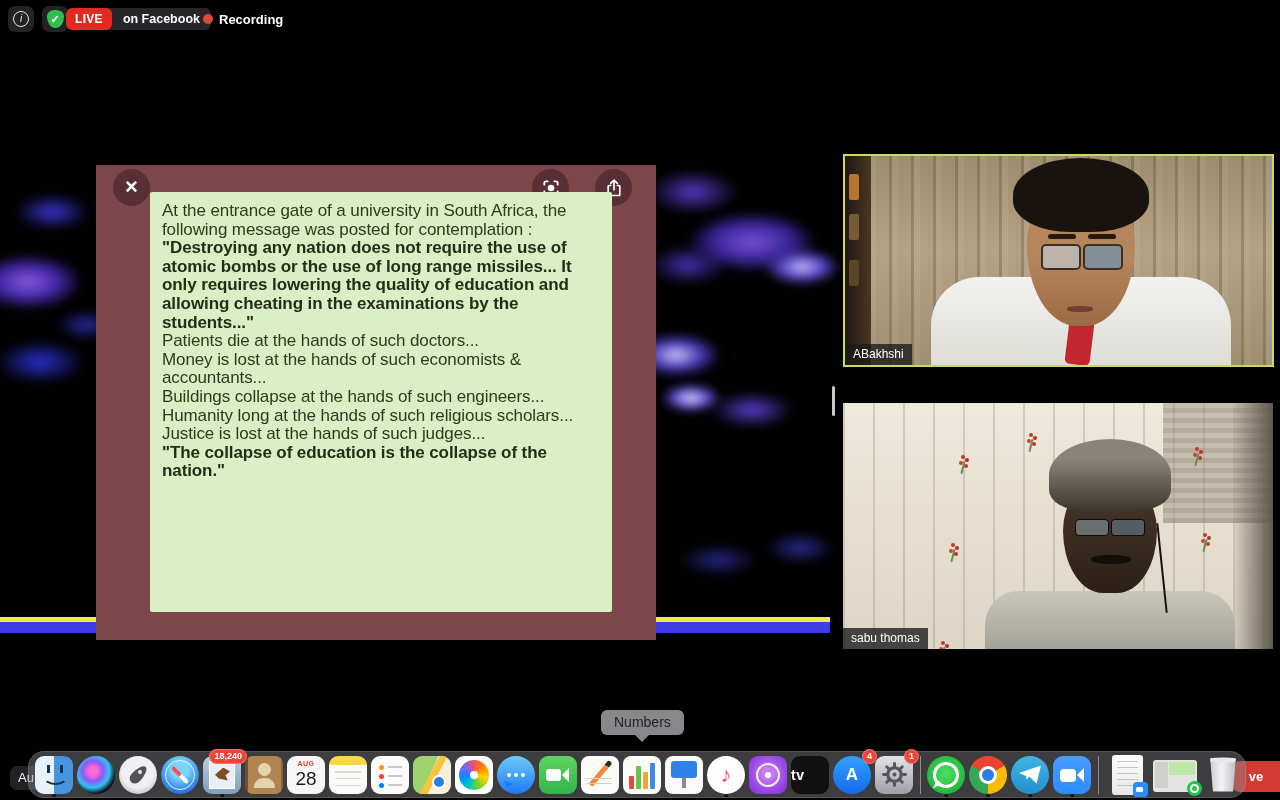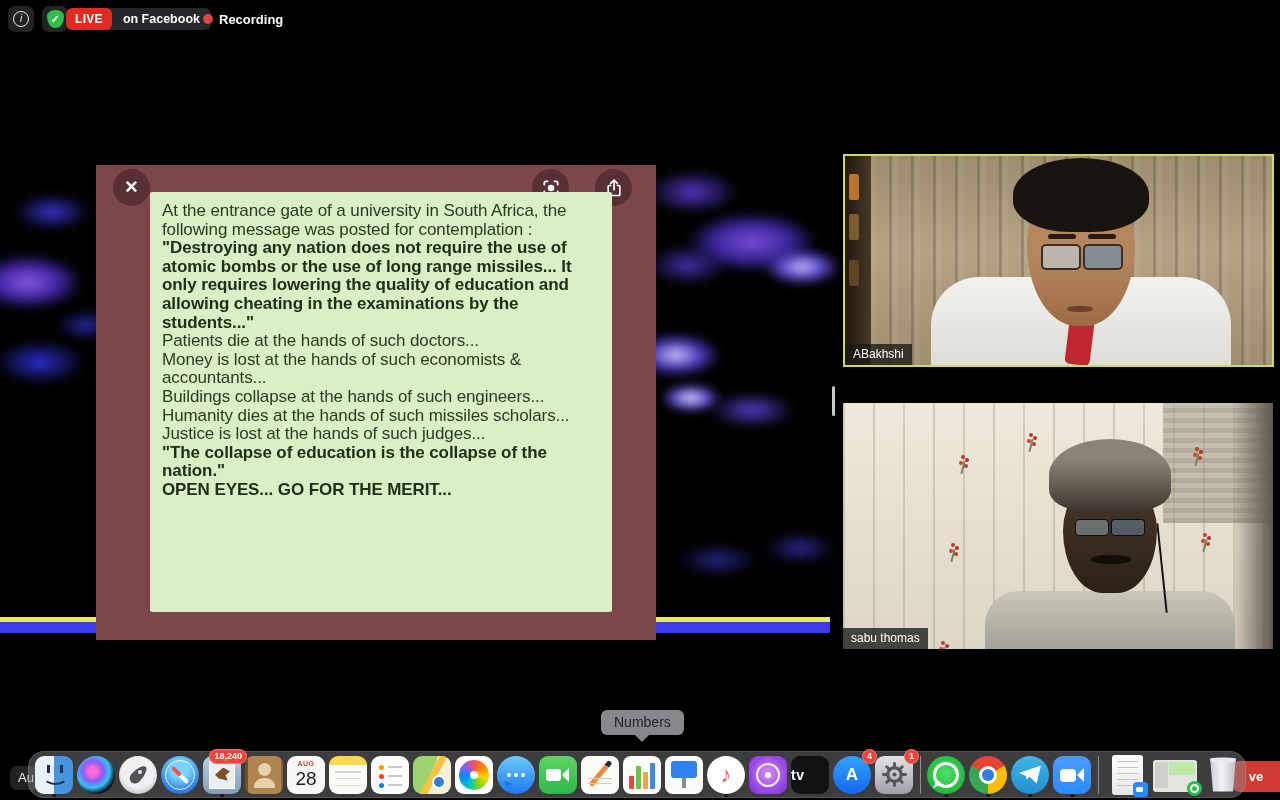--- a/index.html
+++ b/index.html
@@ -226,24 +226,23 @@
     <svg width="20" height="20" viewBox="0 0 24 24">
       <path d="M8 9 H6 a1 1 0 0 0 -1 1 v10 a1 1 0 0 0 1 1 h12 a1 1 0 0 0 1 -1 V10 a1 1 0 0 0 -1 -1 h-2 M12 14 V3 M8 6.5 L12 2.5 L16 6.5" stroke="#fff" stroke-width="2" fill="none" stroke-linecap="round" stroke-linejoin="round"></path>
     </svg>
   </div>
   <div class="note">
     <p>At the entrance gate of a university in South Africa, the following message was posted for contemplation :</p>
     <p class="bold">"Destroying any nation does not require the use of atomic bombs or the use of long range missiles... It only requires lowering the quality of education and allowing cheating in the examinations by the students..."</p>
     <p>Patients die at the hands of such doctors...</p>
     <p>Money is lost at the hands of such economists &amp; accountants...</p>
     <p>Buildings collapse at the hands of such engineers...</p>
-    <p>Humanity dies at the hands of such missiles scholars...</p>
+    <p>Humanity long at the hands of such religious scholars...</p>
     <p>Justice is lost at the hands of such judges...</p>
     <p class="bold">"The collapse of education is the collapse of the nation."</p>
-    <p class="bold">OPEN EYES... GO FOR THE MERIT...</p>
   </div>
 </div>
 
 <div class="divider"></div>
 
 <div class="tile tile1">
   <div class="t1-bg"></div>
   <div class="t1-shelf"></div>
   <div class="t1-shirt"></div>
   <div class="t1-collar"></div>

